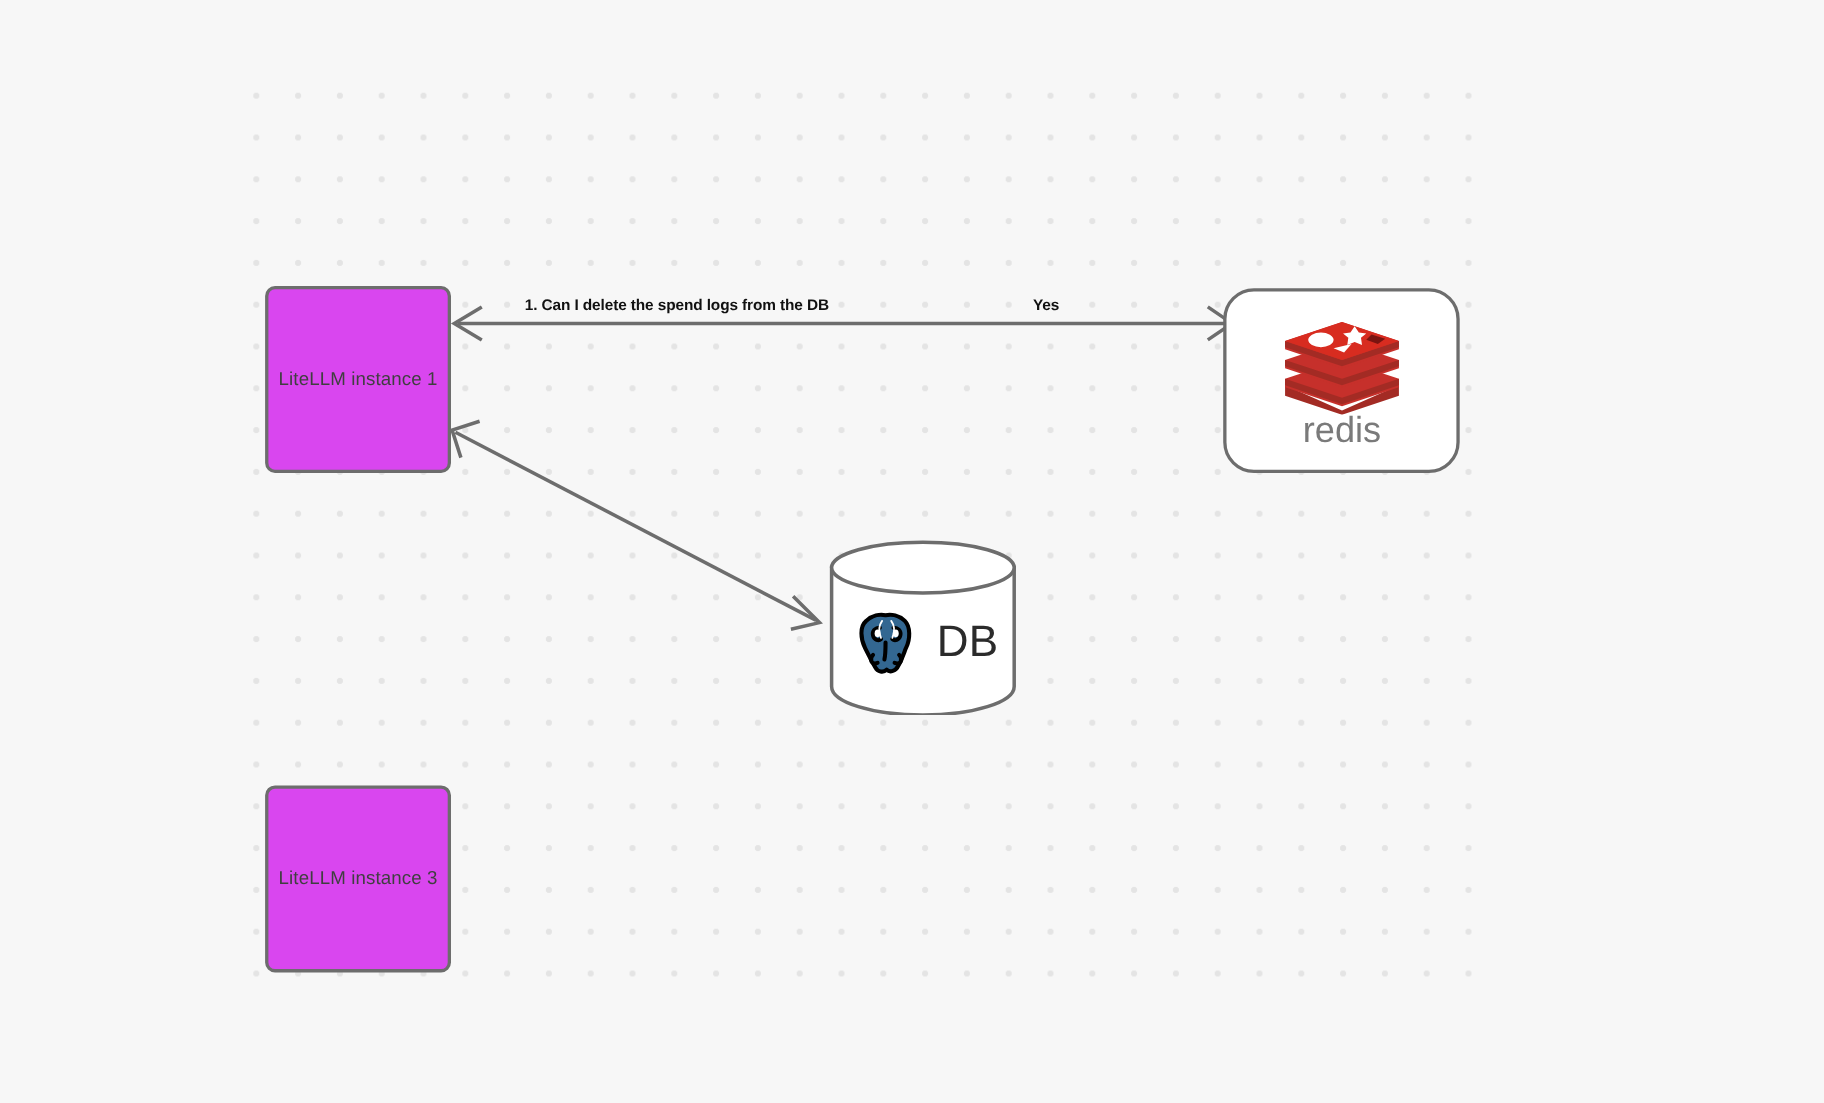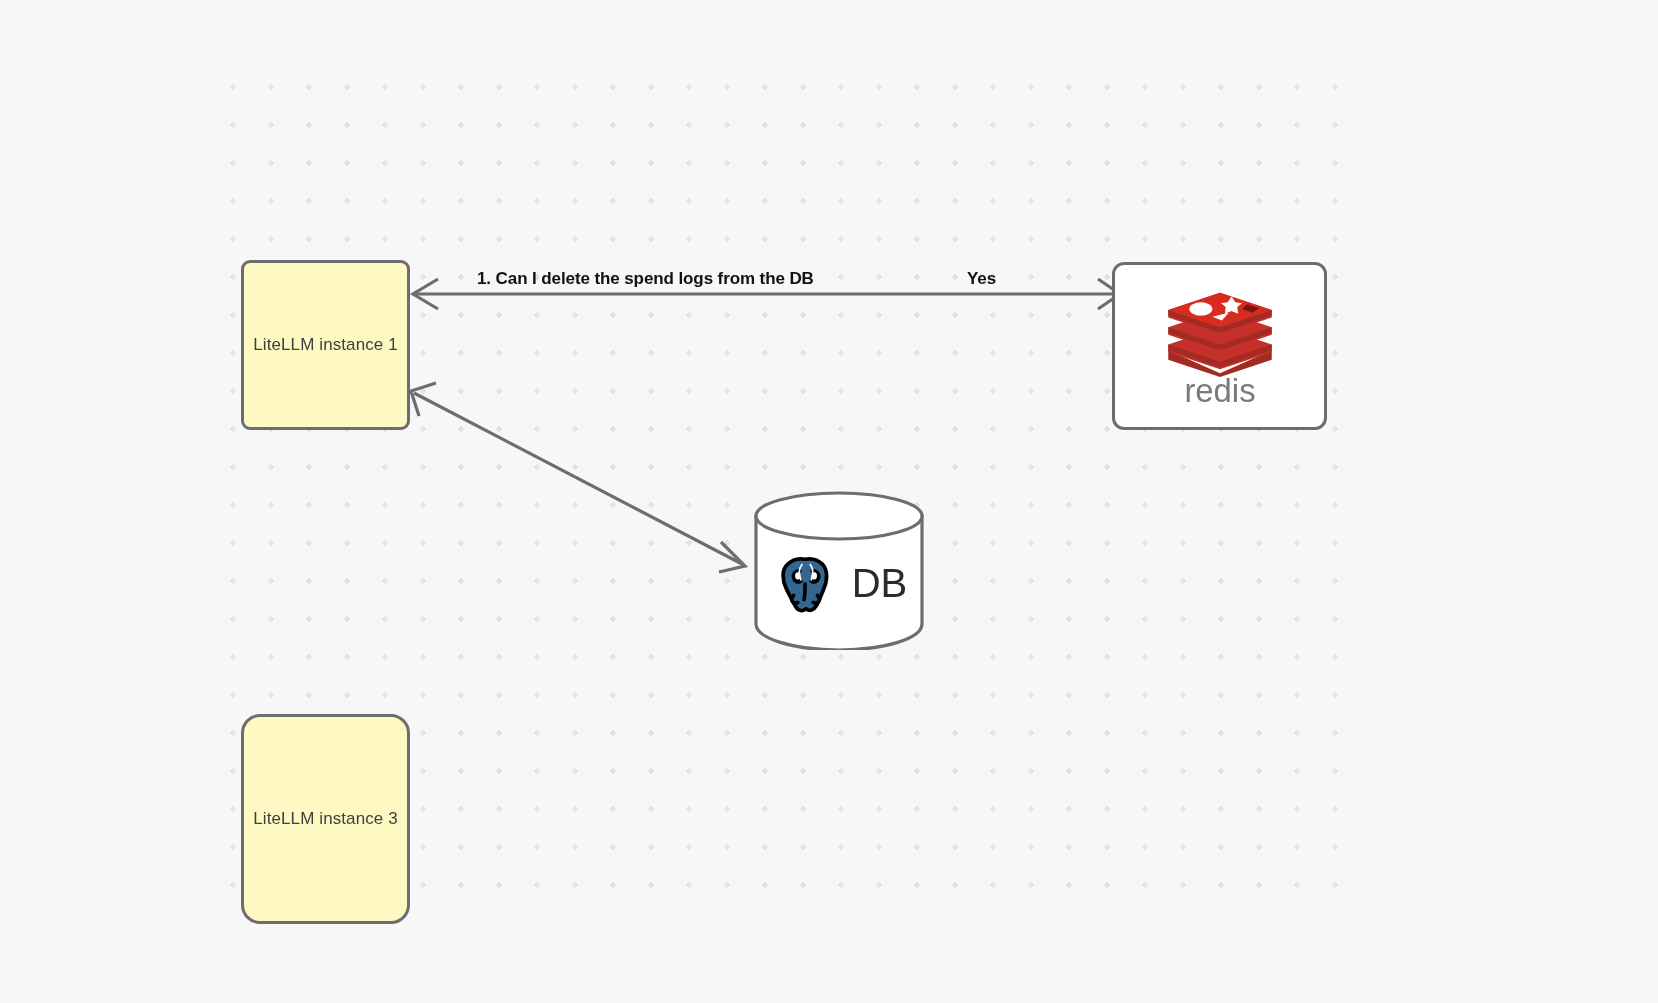--- a/index.html
+++ b/index.html
@@ -24,49 +24,49 @@
     height: 840px;
     background-image: radial-gradient(circle, #e4e4e4 2.6px, rgba(0,0,0,0) 2.8px);
     background-size: 38px 38px;
     background-position: 14px 14px;
     pointer-events: none;
   }
 
   .node-box {
     position: absolute;
     box-sizing: border-box;
-    background: #fef9c3;
+    background: #d946ef;
     border: 3px solid #6d6d6d;
     border-radius: 9px;
     display: flex;
     align-items: center;
     justify-content: center;
   }
   .node-label {
     font-size: 17px;
     color: #3f3f3f;
     font-family: "Liberation Sans", sans-serif;
     letter-spacing: 0.1px;
   }
 
   #instance-1 { left: 241px; top: 260px; width: 169px; height: 170px; }
   #instance-2 { left: 241px; top: 487px; width: 169px; height: 170px; }
-  #instance-3 { left: 241px; top: 714px; width: 169px; height: 210px; border-radius: 19px; }
+  #instance-3 { left: 241px; top: 714px; width: 169px; height: 170px; }
 
   
   #redis-node {
     position: absolute;
     left: 1112px;
     top: 262px;
     width: 215px;
     height: 168px;
     box-sizing: border-box;
     background: #ffffff;
     border: 3px solid #6d6d6d;
-    border-radius: 12px;
+    border-radius: 28px;
     display: flex;
     flex-direction: column;
     align-items: center;
     justify-content: center;
   }
   #redis-logo { width: 116px; height: 92px; display: block; margin-top: 4px; }
   #redis-wordmark { width: 116px; height: 40px; display: block; margin-top: -6px; }
 
   
   #db-node {
@@ -94,27 +94,27 @@
     margin-left: -2px;
   }
 
   
   #edges { position: absolute; left: 0; top: 0; width: 1658px; height: 1003px; }
 
   .edge-label {
     position: absolute;
     font-family: "Liberation Sans", sans-serif;
     font-weight: bold;
-    font-size: 17px;
+    font-size: 14px;
     color: #111111;
     white-space: nowrap;
     letter-spacing: -0.1px;
   }
   #label-step1 { left: 477px; top: 269px; }
-  #label-yes  { left: 967px; top: 269px; }
+  #label-yes  { left: 939px; top: 269px; }
   #label-step2 { left: 551px; top: 435px; }
 </style>
 </head>
 <body>
 
 <div id="canvas">
 
   <div id="dot-grid"></div>
 
   <svg id="edges" viewBox="0 0 1658 1003" xmlns="http://www.w3.org/2000/svg">

